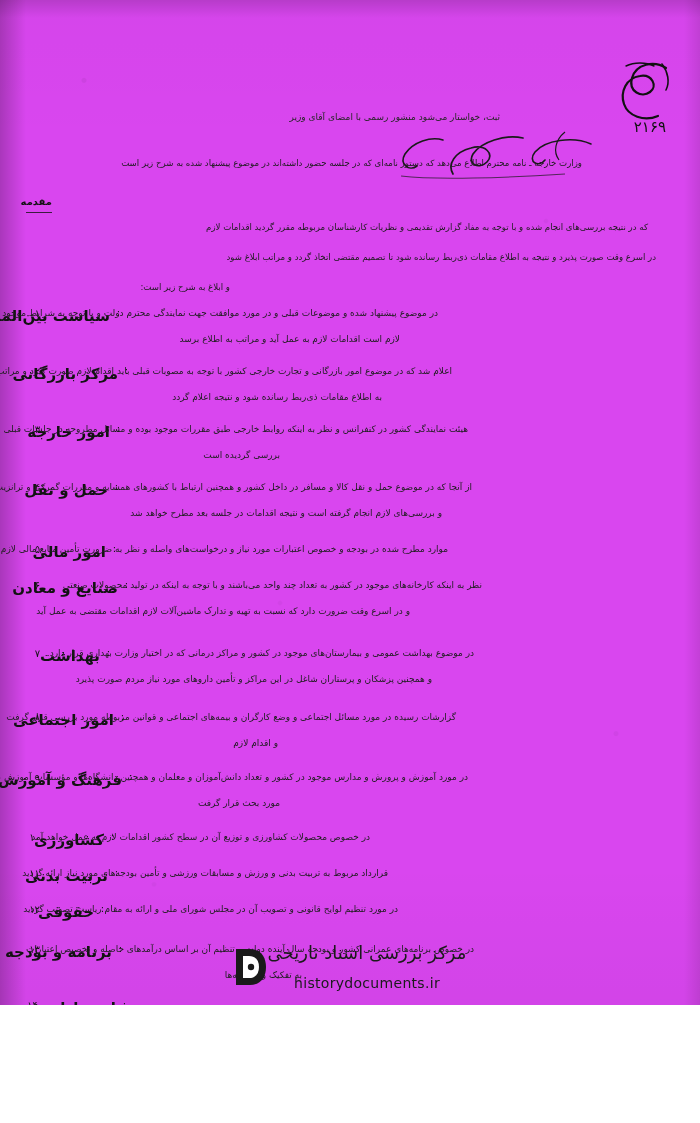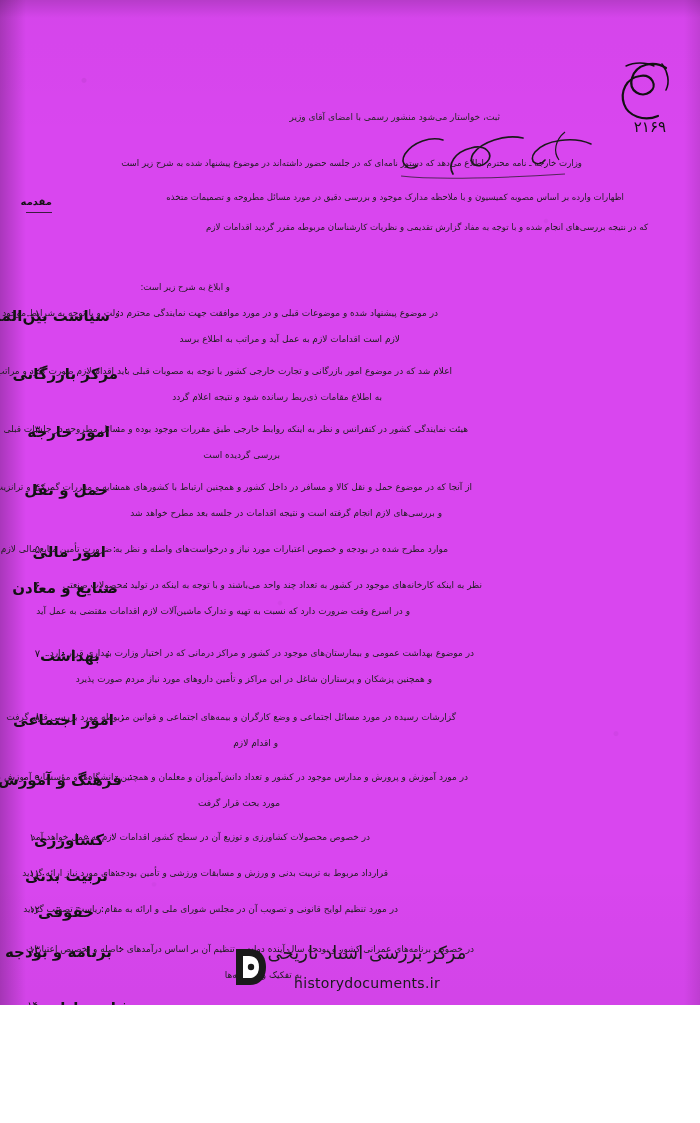--- a/index.html
+++ b/index.html
@@ -177,22 +177,22 @@
              C60 22, 52 34, 58 44" fill="none" stroke="#1a1a1a" stroke-width="1.7" stroke-linecap="round"></path>
     <path d="M48 10 C36 6, 18 12, 10 24 C4 34, 14 42, 22 36" fill="none" stroke="#1a1a1a" stroke-width="1.6" stroke-linecap="round"></path>
     <path d="M170 2 C160 10, 158 22, 164 30" fill="none" stroke="#1a1a1a" stroke-width="1.2"></path>
     <path d="M6 46 C40 50, 110 48, 170 44" fill="none" stroke="#1a1a1a" stroke-width="1.1" opacity=".7"></path>
   </svg>
 
   <div class="section-label" style="top:196px; right:648px; font-size:10px;">مقدمه</div>
   <div class="underline-mark" style="top:212px; right:648px; width:26px;"></div>
 
   <div class="intro-line" style="top:158px; right:118px;">وزارت خارجه ـ نامه محترم اطلاع می‌دهد که دستور نامه‌ای که در جلسه حضور داشته‌اند در موضوع پیشنهاد شده به شرح زیر است</div>
-  <div class="intro-line" style="top:192px; right:76px;">اظهارات وارده بر اساس مصوبه کمیسیون و با ملاحظه مدارک موجود و بررسی دقیق در مورد مسائل مطروحه و تصمیمات متخذه</div>
   <div class="intro-line" style="top:222px; right:52px;">که در نتیجه بررسی‌های انجام شده و با توجه به مفاد گزارش تقدیمی و نظریات کارشناسان مربوطه مقرر گردید اقدامات لازم</div>
+  <div class="intro-line" style="top:252px; right:44px;">در اسرع وقت صورت پذیرد و نتیجه به اطلاع مقامات ذی‌ربط رسانده شود تا تصمیم مقتضی اتخاذ گردد و مراتب ابلاغ شود</div>
   <div class="intro-line" style="top:282px; right:470px;">و ابلاغ به شرح زیر است:</div>
 
   <div class="item-num" style="top:308px; right:660px;">۱</div>
   <div class="section-label" style="top:307px; right:590px;">سیاست بین‌المللی</div>
   <div class="colon" style="top:307px; right:580px;">:</div>
   <div class="body-line" style="top:308px; right:262px;">در موضوع پیشنهاد شده و موضوعات قبلی و در مورد موافقت جهت نمایندگی محترم دولت و با توجه به شرایط موجود در کشور و منطقه</div>
   <div class="body-line" style="top:334px; right:300px;">لازم است اقدامات لازم به عمل آید و مراتب به اطلاع برسد</div>
 
   <div class="item-num" style="top:366px; right:660px;">۲</div>
   <div class="section-label" style="top:365px; right:582px;">مرکز بازرگانی</div>

